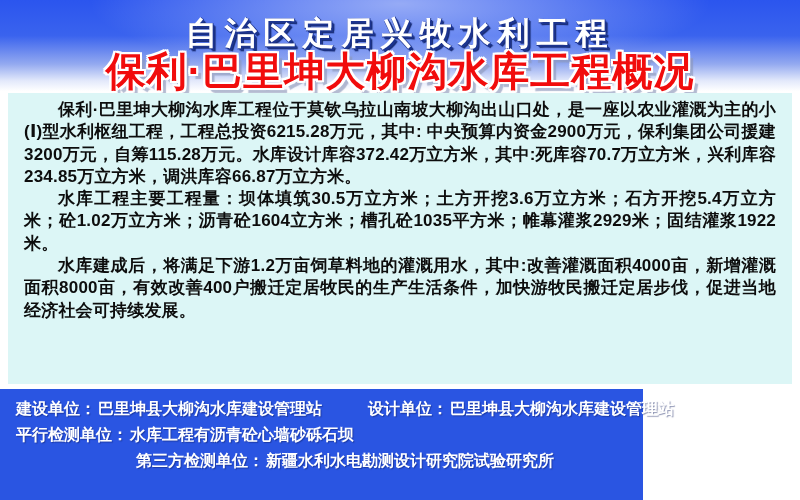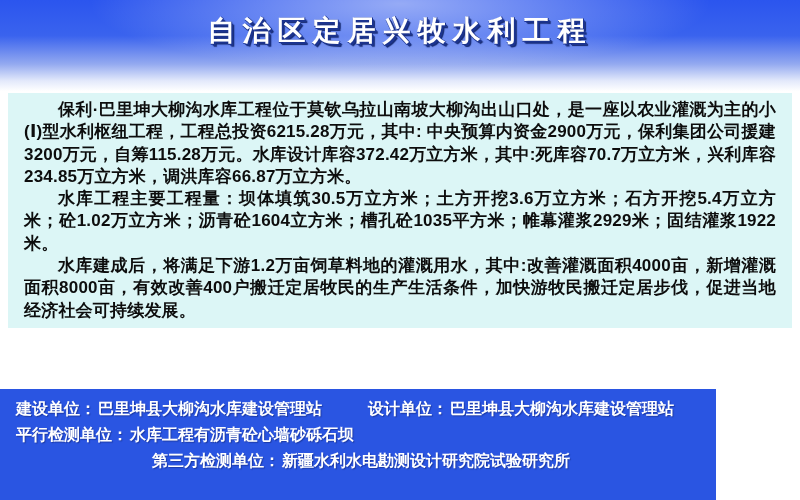--- a/index.html
+++ b/index.html
@@ -23,21 +23,21 @@
     width: 800px; height: 94px;
     background:
       radial-gradient(ellipse 430px 95px at 50% 4%, rgba(255,255,255,0.50), rgba(255,255,255,0) 72%),
       linear-gradient(180deg, #2b55ee 0%, #3a63ee 38%, #93a9f0 68%, #e3e9fb 86%, #ffffff 97%);
     text-align: center;
   }
   .program-title {
     position: absolute;
     top: 12px; left: 0;
     width: 100%;
-    font-size: 28px;
+    font-size: 32px;
     font-weight: 900;
     letter-spacing: 7px;
     color: #ffffff;
     text-shadow:
       1px 0 0 #1c348f, 0 1px 0 #1c348f,
       2px 2px 0 #1c348f, 3px 3px 1px #16296f;
   }
   .main-title {
     position: absolute;
     top: 44px; left: 0;
@@ -51,39 +51,39 @@
       -2px  2px 0 #ffffff, 2px  2px 0 #ffffff,
       -2px  0   0 #ffffff, 2px  0   0 #ffffff,
        0   -2px 0 #ffffff, 0    2px 0 #ffffff,
        5px  5px 1px rgba(140,150,185,0.65);
   }
 
   
   .overview-panel {
     position: absolute;
     top: 93px; left: 8px;
-    width: 784px; height: 235px;
+    width: 784px; height: 291px;
     background: #dcf6f6;
     padding: 6px 16px 4px 16px;
     color: #0d0d0d;
   }
   .overview-panel p {
     font-size: 17px;
     font-weight: bold;
     line-height: 22.3px;
     text-align: justify;
     text-indent: 2em;
     letter-spacing: 0.2px;
   }
 
   
   .footer-panel {
     position: absolute;
     top: 389px; left: 0;
-    width: 716px; height: 111px;
+    width: 643px; height: 111px;
     background: #2a55e2;
     padding: 7px 10px 0 16px;
     display: grid;
     grid-template-columns: 352px 1fr;
     grid-auto-rows: 26px;
     align-items: center;
   }
   .unit-item {
     color: #ffffff;
     font-size: 16px;
@@ -94,20 +94,21 @@
   .unit-item.span2 { grid-column: 1 / -1; text-align: center; }
   .unit-label { margin-right: 2px; }
 </style>
 </head>
 <body>
 
 <div class="stage">
 
   <div class="banner">
     <div class="program-title">自治区定居兴牧水利工程</div>
+    <div class="main-title">保利·巴里坤大柳沟水库工程概况</div>
   </div>
 
   <div class="overview-panel">
     <p>保利·巴里坤大柳沟水库工程位于莫钦乌拉山南坡大柳沟出山口处，是一座以农业灌溉为主的小(Ⅰ)型水利枢纽工程，工程总投资6215.28万元，其中: 中央预算内资金2900万元，保利集团公司援建3200万元，自筹115.28万元。水库设计库容372.42万立方米，其中:死库容70.7万立方米，兴利库容234.85万立方米，调洪库容66.87万立方米。</p>
     <p>水库工程主要工程量：坝体填筑30.5万立方米；土方开挖3.6万立方米；石方开挖5.4万立方米；砼1.02万立方米；沥青砼1604立方米；槽孔砼1035平方米；帷幕灌浆2929米；固结灌浆1922米。</p>
     <p>水库建成后，将满足下游1.2万亩饲草料地的灌溉用水，其中:改善灌溉面积4000亩，新增灌溉面积8000亩，有效改善400户搬迁定居牧民的生产生活条件，加快游牧民搬迁定居步伐，促进当地经济社会可持续发展。</p>
   </div>
 
   <div class="footer-panel">
     <div class="unit-item">

